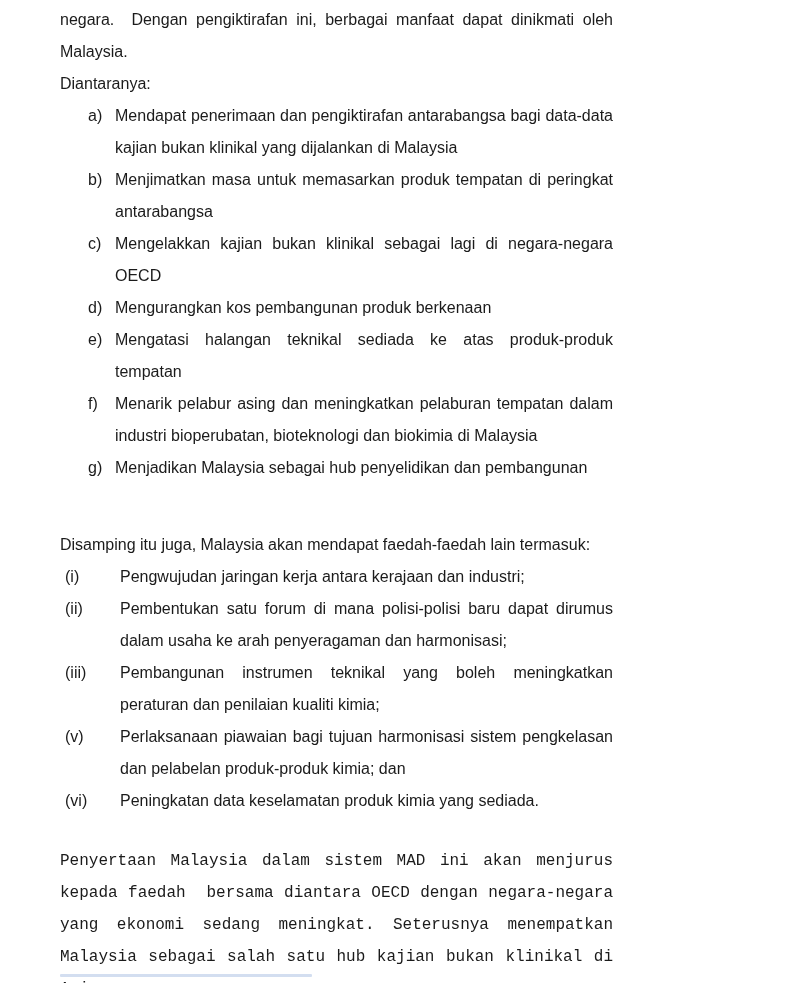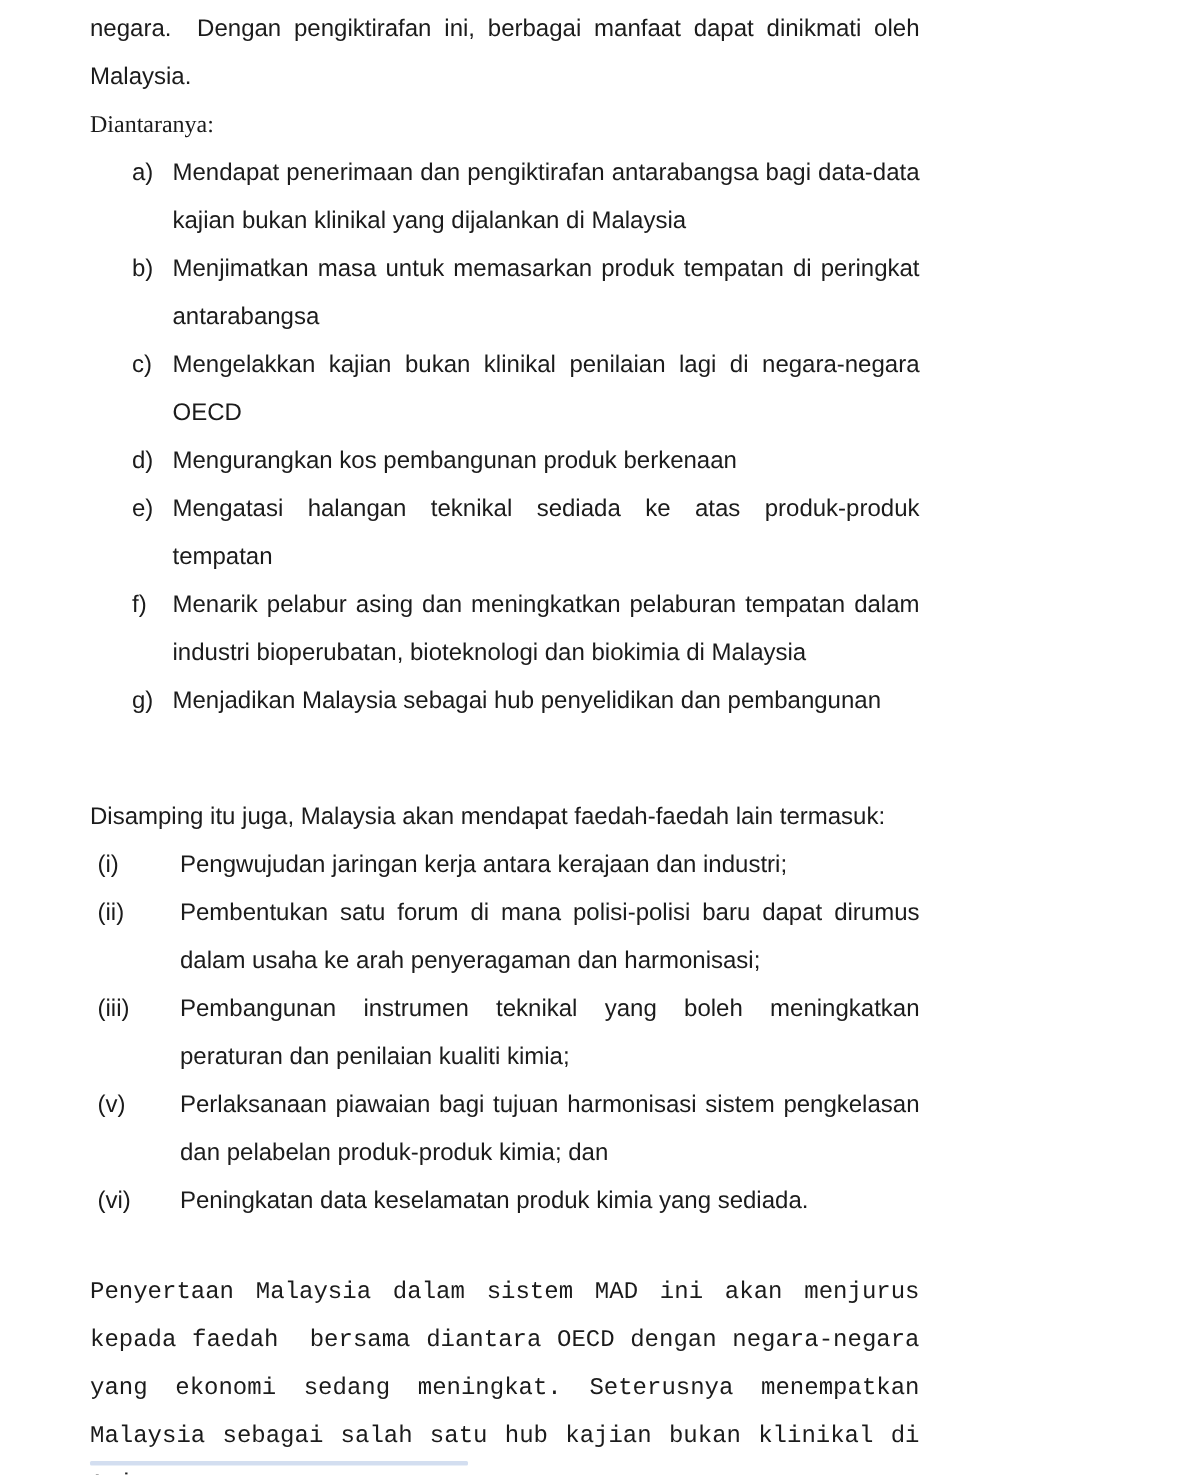--- a/index.html
+++ b/index.html
@@ -23,21 +23,21 @@
     padding: 4px 47px 0 60px;
     background: #ffffff;
   }
   .para {
     margin: 0;
     font-size: 16px;
     line-height: 32px;
     text-align: justify;
     text-justify: inter-word;
   }
-  .para.nojust { text-align: left; font-family: Liberation Serif, serif; }
+  .para.nojust { text-align: left; }
   .gap-top    { margin-top: 45px; }
   .gap-top-sm { margin-top: 28px; font-family: Liberation Mono, monospace; }
   .list { margin: 0; padding: 0; }
   .list-item {
     display: flex;
     font-size: 16px;
     line-height: 32px;
   }
   .alpha .marker {
     flex: 0 0 27px;
@@ -83,21 +83,21 @@
     <div class="list-item">
       <span class="marker">a)</span>
       <span class="item-text">Mendapat penerimaan dan pengiktirafan antarabangsa bagi data-data kajian bukan klinikal yang dijalankan di Malaysia</span>
     </div>
     <div class="list-item">
       <span class="marker">b)</span>
       <span class="item-text">Menjimatkan masa untuk memasarkan produk tempatan di peringkat antarabangsa</span>
     </div>
     <div class="list-item">
       <span class="marker">c)</span>
-      <span class="item-text">Mengelakkan kajian bukan klinikal penilaian lagi di negara-negara OECD</span>
+      <span class="item-text">Mengelakkan kajian bukan klinikal sebagai lagi di negara-negara OECD</span>
     </div>
     <div class="list-item">
       <span class="marker">d)</span>
       <span class="item-text">Mengurangkan kos pembangunan produk berkenaan</span>
     </div>
     <div class="list-item">
       <span class="marker">e)</span>
       <span class="item-text">Mengatasi halangan teknikal sediada ke atas produk-produk tempatan</span>
     </div>
     <div class="list-item">

